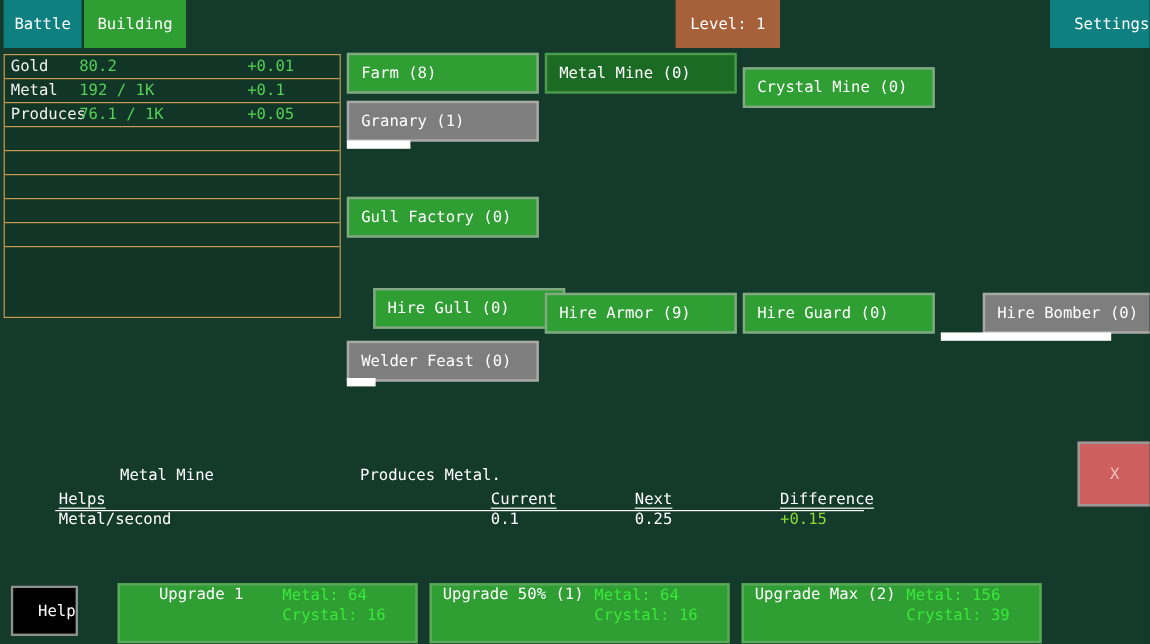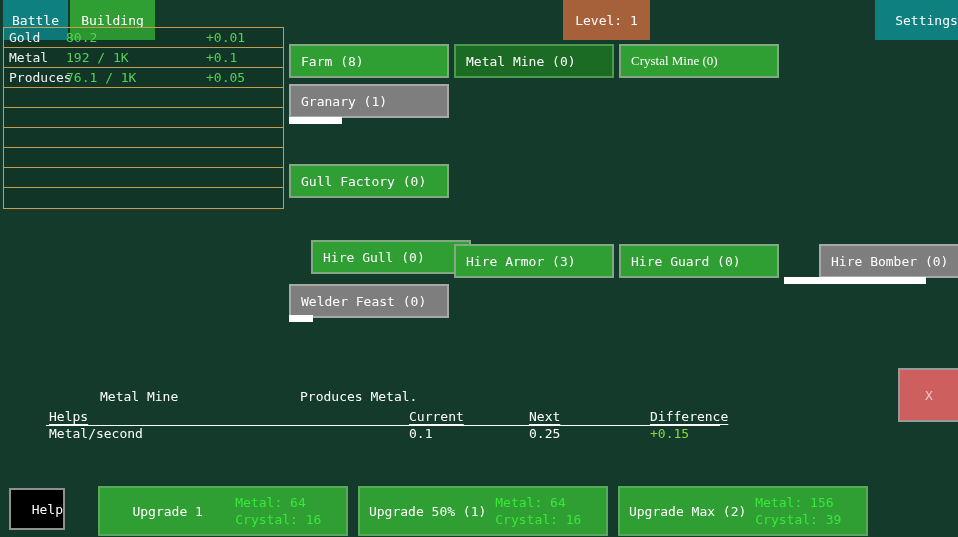--- a/index.html
+++ b/index.html
@@ -9,21 +9,21 @@
     font-family:"DejaVu Sans Mono","Liberation Mono",monospace;
     font-size:13px;color:#ffffff;
   }
   .abs{position:absolute;box-sizing:border-box;}
   
   .tab{height:40px;display:flex;align-items:center;justify-content:center;cursor:pointer;}
   .tab.teal{background:#0f8080;}
   .tab.green{background:#2f9e33;}
   .tab.brown{background:#a7613a;text-align:right;}
   
-  .res-table{left:3px;top:27px;width:281px;height:182px;border:1px solid #c89b52;background:rgba(0,0,0,0.06);}
+  .res-table{left:3px;top:45px;width:281px;height:220px;border:1px solid #c89b52;background:rgba(0,0,0,0.06);}
   .res-row{position:relative;height:20px;border-bottom:1px solid #c89b52;box-sizing:border-box;}
   .res-row:last-child{border-bottom:none;}
   .res-row span{position:absolute;top:0;line-height:19px;}
   .res-name{left:5px;color:#f2f2f2;}
   .res-value{left:62px;color:#55d055;}
   .res-rate{left:202px;color:#55d055;}
   
   .gbtn{height:34px;width:160px;display:flex;align-items:center;padding-left:10px;
         border:2px solid #84a884;background:#2f9e33;color:#fff;cursor:pointer;}
   .gbtn.selected{background:#1c6b24;border-color:#4c9b4c;}
@@ -35,21 +35,21 @@
   .hdr{text-decoration:underline;text-underline-offset:3px;}
   .rule{position:absolute;height:0;border-top:1px solid #ffffff;}
   .diff-pos{color:#8ada35;}
   
   .close-btn{left:898px;top:368px;width:62px;height:54px;background:#cd5f5f;border:2px solid #999999;
              display:flex;align-items:center;justify-content:center;color:#f2c4c4;cursor:pointer;}
   
   .help-btn{left:9px;top:488px;width:56px;height:42px;background:#000000;border:2px solid #909090;
             display:flex;align-items:center;justify-content:flex-end;color:#fff;cursor:pointer;}
   .upg-btn{top:486px;width:250px;height:50px;background:#2f9e33;border:2px solid #5aa95a;
-           display:flex;align-items:center;color:#fff;cursor:pointer;}
+           display:flex;align-items:flex-start;color:#fff;cursor:pointer;}
   .upg-label{flex:0 0 55%;text-align:center;}
   .upg-costs{flex:1;text-align:left;color:#3ae83a;line-height:17px;}
 </style>
 </head>
 <body>
 
 <div class="abs tab teal" style="left:3px;top:0;width:65px;">
     <span>Battle</span>
   </div>
 <div class="abs tab green" style="left:70px;top:0;width:85px;">
@@ -85,38 +85,38 @@
   <div class="res-row"></div>
   <div class="res-row"></div>
 </div>
 
 <div class="abs gbtn" style="left:289px;top:44px;">
     <span>Farm (8)</span>
   </div>
 <div class="abs gbtn selected" style="left:454px;top:44px;">
     <span>Metal Mine (0)</span>
   </div>
-<div class="abs gbtn" style="left:619px;top:44px;font-family:Liberation Serif, serif;">
+<div class="abs gbtn" style="left:619px;top:56px;">
     <span>Crystal Mine (0)</span>
   </div>
 <div class="abs gbtn disabled" style="left:289px;top:84px;">
     <span>Granary (1)</span>
   </div>
 <div class="abs pbar-wrap" style="left:289px;top:117px;">
     <div class="pbar" style="width: 33%;"></div>
   </div>
 <div class="abs gbtn" style="left:289px;top:164px;">
     <span>Gull Factory (0)</span>
   </div>
 
 <div class="abs gbtn" style="left:289px;top:240px;margin-left:22px;">
     <span>Hire Gull (0)</span>
   </div>
 <div class="abs gbtn" style="left:454px;top:244px;">
-    <span>Hire Armor (3)</span>
+    <span>Hire Armor (9)</span>
   </div>
 <div class="abs gbtn" style="left:619px;top:244px;">
     <span>Hire Guard (0)</span>
   </div>
 <div class="abs gbtn disabled" style="left:784px;top:244px;margin-left:35px;">
     <span>Hire Bomber (0)</span>
   </div>
 <div class="abs pbar-wrap" style="left:784px;top:277px;">
     <div class="pbar" style="width: 89%;"></div>
   </div>

